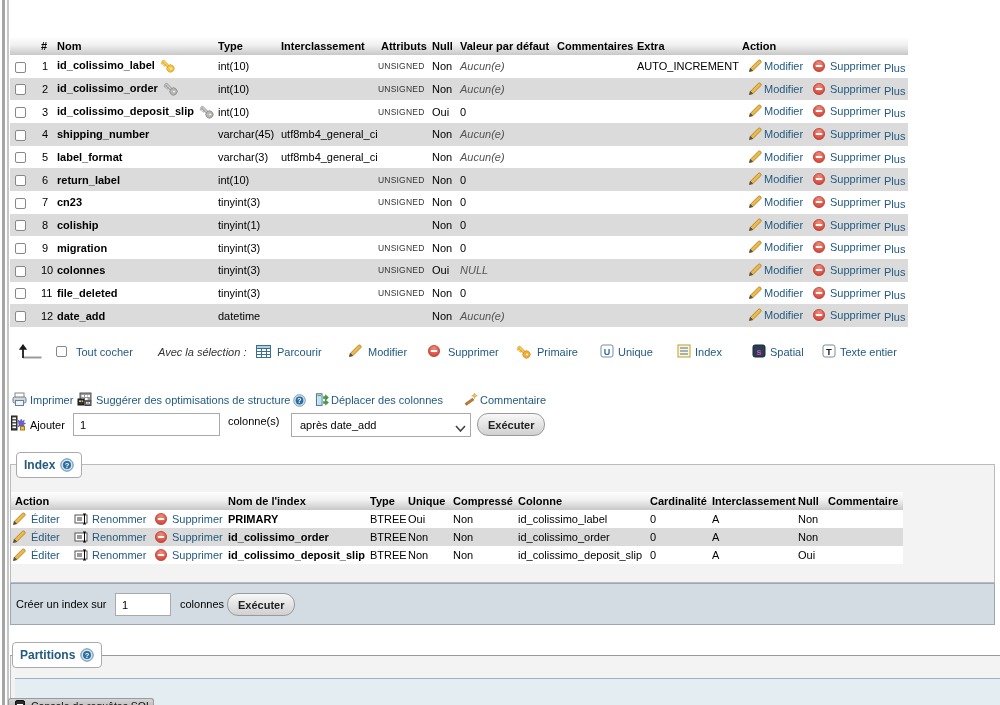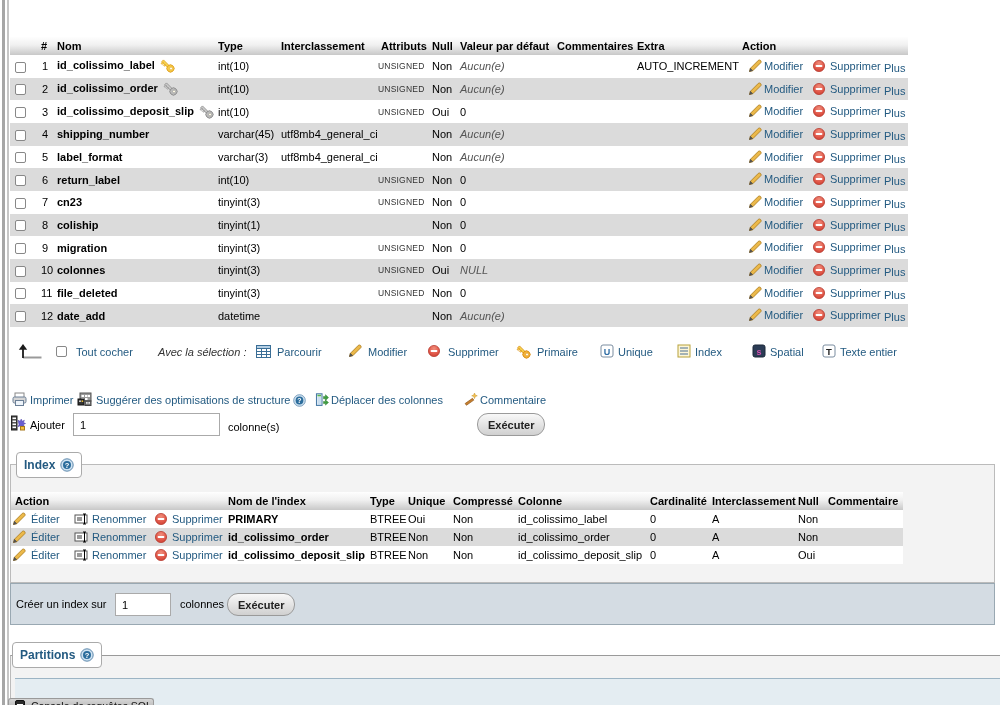--- a/index.html
+++ b/index.html
@@ -640,21 +640,24 @@
           <rect x="0.5" y="1" width="5.5" height="14" fill="#444" stroke="#222"></rect>
           <rect x="1.5" y="2.5" width="3.5" height="1.6" fill="#fff"></rect>
           <rect x="1.5" y="5.5" width="3.5" height="1.6" fill="#fff"></rect>
           <rect x="1.5" y="8.5" width="3.5" height="1.6" fill="#fff"></rect>
           <rect x="1.5" y="11.5" width="3.5" height="1.6" fill="#fff"></rect>
           <path d="M7 7.5 l2.2 1 1-2.2 1 2.2 2.2 -1 -1 2.2 2.2 1 -2.2 1 1 2.2 -2.2 -1 -1 2.2 -1 -2.2 -2.2 1 1 -2.2 z" fill="#6a5fd0" stroke="#4a3fa8" stroke-width=".5" transform="translate(0,-2.2)"></path>
           <rect x="9.5" y="11.5" width="4" height="3.5" fill="#f5c13e" stroke="#a8791c"></rect>
         </svg></span>
       <span class="abs" style="left:30px;top:7px;">Ajouter</span>
       <input type="text" value="1" class="abs" style="left: 73px; top: 1px; width: 147px;">
-      <span class="abs" style="left:228px;top:9px;text-align:center;">colonne(s)</span>
+      <span class="abs" style="left:228px;top:3px;text-align:center;">colonne(s)</span>
+      <span class="sel abs" style="left:291px;top:1px;width:180px;padding:0 0 0 8px;">après date_add<span class="abs" style="right:4px;top:8px;"><svg width="11" height="7" viewBox="0 0 11 7">
+            <path d="M1 1 l4.5 5 L10 1" fill="none" stroke="#444" stroke-width="1.6"></path>
+          </svg></span></span>
       <span class="btn abs" style="left:477px;top:1px;">Exécuter</span>
     </div>
 
   <div class="fldset abs" style="left:10px;top:464px;width:985px;height:119px;"></div>
   <div class="fldtab abs" style="left:16px;top:452px;">
       <b>Index</b>
       <svg class="ic" width="14" height="14" viewBox="0 0 14 14">
         <circle cx="7" cy="7" r="6.2" fill="#cfe2f1" stroke="#5e89ad"></circle>
         <circle cx="7" cy="7" r="4" fill="#2c6d9c"></circle>
         <text x="7" y="10" text-anchor="middle" font-size="7.5" font-weight="bold" fill="#fff" font-family="Liberation Sans">?</text>

